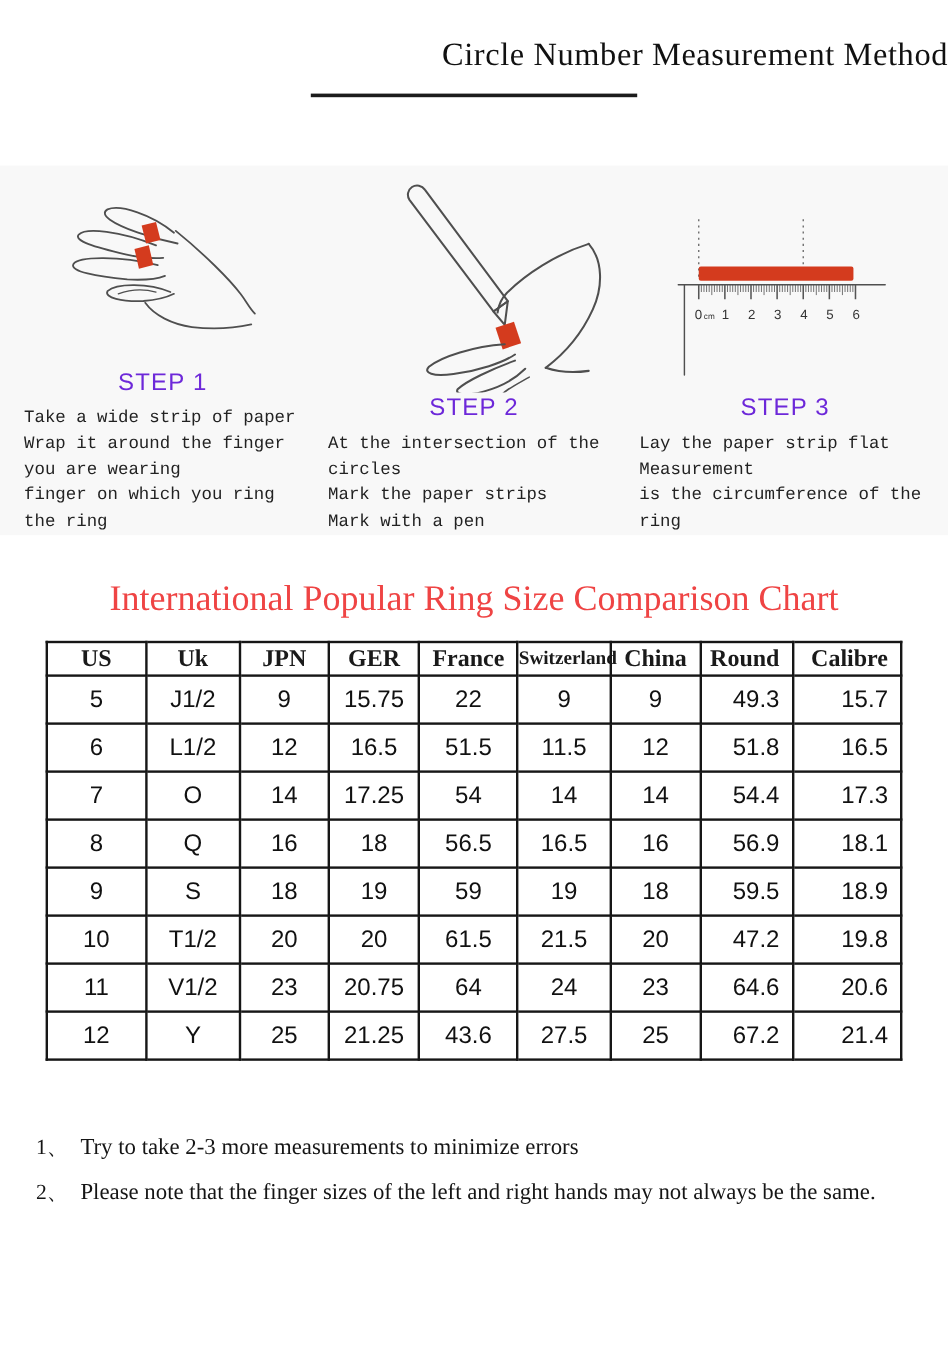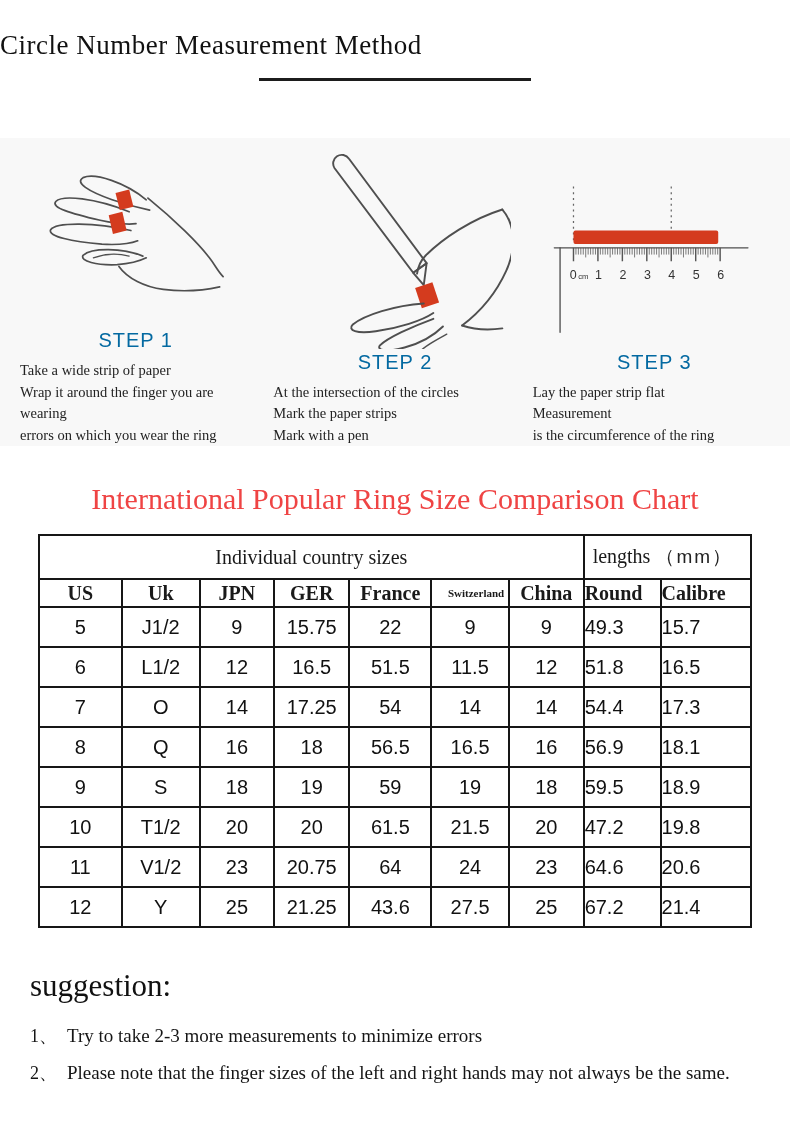--- a/index.html
+++ b/index.html
@@ -7,47 +7,47 @@
     --line:#4f4f4f;
     --border:#161616;
     --steps-bg:#f8f8f8;
   }
   *{margin:0;padding:0;box-sizing:border-box;}
   body{
     width:790px;height:1139px;overflow:hidden;background:#ffffff;
     font-family:"Liberation Serif", serif;color:#1a1a1a;
   }
   
-  .hero{padding-top:30px;text-align:left;}
+  .hero{padding-top:30px;text-align:right;}
   .hero-title{font-size:27px;font-weight:400;letter-spacing:.5px;color:#111;}
   .hero-underline{width:272px;height:3px;background:#1c1c1c;margin:17px auto 0;}
   
   .steps{margin-top:57px;background:var(--steps-bg);height:308px;display:flex;padding:14px 6px 0 6px;}
   .step-col{flex:1;display:flex;flex-direction:column;align-items:center;}
   .step-fig{width:232px;height:198px;}
-  .step-label{font-family:"Liberation Sans",sans-serif;font-size:20px;letter-spacing:1px;color:#0369a1;margin-top:2px;}
-  .step-lines{margin-top:8px;width:100%;padding:0 8px;font-size:14.5px;line-height:21.5px;color:#222;}
+  .step-label{font-family:"Liberation Sans",sans-serif;font-size:20px;letter-spacing:1px;color:#6d28d9;margin-top:2px;}
+  .step-lines{margin-top:8px;width:100%;padding:0 8px;font-size:14.5px;line-height:21.5px;color:#222;font-family:Liberation Mono, monospace;}
   .step-col:nth-child(1) .step-lines{padding-left:14px;}
   svg .ln{fill:none;stroke:var(--line);stroke-width:2;stroke-linecap:round;stroke-linejoin:round;}
   svg .thin{stroke-width:1.4;}
   svg .red-fill{fill:var(--accent);stroke:none;}
   svg .ruler-num{font-family:"Liberation Sans",sans-serif;font-size:13px;fill:#333;}
   svg .ruler-unit{font-family:"Liberation Sans",sans-serif;font-size:8px;fill:#333;}
   svg .dash{stroke:#666;stroke-width:1.3;stroke-dasharray:2 4;fill:none;}
   
   .chart-title{margin-top:36px;text-align:center;font-size:30px;font-weight:400;color:#ef4444;}
   table.ring{border-collapse:collapse;margin:18px auto 0;width:714px;table-layout:fixed;}
   table.ring th, table.ring td{border:2px solid var(--border);text-align:center;vertical-align:middle;}
   .group-row th{height:44px;font-size:20px;font-weight:400;}
   .lengths-cell{text-align:left !important;padding-left:8px;}
   .lengths-unit{font-family:"Liberation Sans",sans-serif;font-weight:300;letter-spacing:2px;font-size:19px;color:#222;}
   .col-row th{height:28px;font-size:20px;font-weight:700;}
-  .col-row th.small{font-size:11px;padding-left:12px;}
+  .col-row th.small{font-size:16px;}
   table.ring td{height:40px;font-family:"Liberation Sans",sans-serif;font-weight:400;font-size:20px;color:#111;}
-  table.ring .right{text-align:left;padding-right:10px;}
+  table.ring .right{text-align:right;padding-right:10px;}
   
   .suggestion{padding:40px 30px 0 30px;}
   .sugg-heading{font-size:31px;color:#111;}
   .sugg-list{margin-top:20px;}
   .sugg-item{font-size:19px;color:#151515;margin-top:13px;display:flex;align-items:baseline;}
   .sugg-num{margin-right:10px;font-size:18px;}
 </style>
 </head>
 <body>
 
@@ -67,21 +67,21 @@
       <path class="ln thin" d="M70 124 C84 119, 100 119, 112 122"></path>
       <path class="ln" d="M134 54 C166 80, 194 108, 206 124 C213 133, 216 140, 222 146"></path>
       <path class="ln" d="M100 134 C110 148, 130 158, 152 161 C176 164, 200 162, 218 158"></path>
       <path class="red-fill" d="M96 48 L112 44 L117 64 L101 68 Z"></path>
       <path class="red-fill" d="M88 74 L104 70 L109 92 L93 96 Z"></path>
     </svg>
     <div class="step-label">STEP 1</div>
     <div class="step-lines">
       <div>Take a wide strip of paper</div>
       <div>Wrap it around the finger you are wearing</div>
-      <div>errors on which you wear the ring</div>
+      <div>finger on which you ring the ring</div>
     </div>
   </div>
 
   <div class="step-col">
     <svg class="step-fig" viewBox="0 0 240 205">
       <path class="ln" d="M57 17 A9 9 0 0 1 72 7 L153 116 L139 126 Z" fill="#ffffff"></path>
       <path class="ln" d="M139 126 L153 116 L150 139 Z" fill="#ffffff"></path>
       <path class="red-fill" d="M141 142 L159 136 L166 157 L148 163 Z"></path>
       <path class="ln" d="M232 60 C200 70, 170 90, 152 108 C147 113, 144 120, 143 127"></path>
       <path class="ln" d="M232 60 C246 76, 246 102, 236 124 C226 146, 210 166, 190 181"></path>
@@ -196,27 +196,20 @@
       <col style="width:11.0%">
       <col style="width:10.4%">
     <col style="width:10.6%">
       <col style="width:11.5%">
       <col style="width:10.9%">
     <col style="width:10.5%">
       <col style="width:10.8%">
       <col style="width:12.7%">
   </colgroup>
   <thead>
-    <tr class="group-row">
-      <th colspan="7">Individual country sizes</th>
-      <th colspan="2" class="lengths-cell">
-        <span>lengths</span>
-        <span class="lengths-unit">（mm）</span>
-      </th>
-    </tr>
     <tr class="col-row" id="col-header-row">
         <th>US</th>
         <th>Uk</th>
         <th>JPN</th>
         <th>GER</th>
         <th>France</th>
         <th class="small">Switzerland</th>
         <th>China</th>
         <th class="right">Round</th>
         <th class="right">Calibre</th>
@@ -308,21 +301,20 @@
         <td>43.6</td>
         <td>27.5</td>
         <td>25</td>
         <td class="right">67.2</td>
         <td class="right">21.4</td>
       </tr>
     </tbody>
 </table>
 
 <div class="suggestion">
-  <div class="sugg-heading">suggestion:</div>
   <div class="sugg-list" id="sugg-list">
       <div class="sugg-item">
         <span class="sugg-num">1、</span>
         <span>Try to take 2-3 more measurements to minimize errors</span>
       </div>
       <div class="sugg-item">
         <span class="sugg-num">2、</span>
         <span>Please note that the finger sizes of the left and right hands may not always be the same.</span>
       </div>
     </div>

